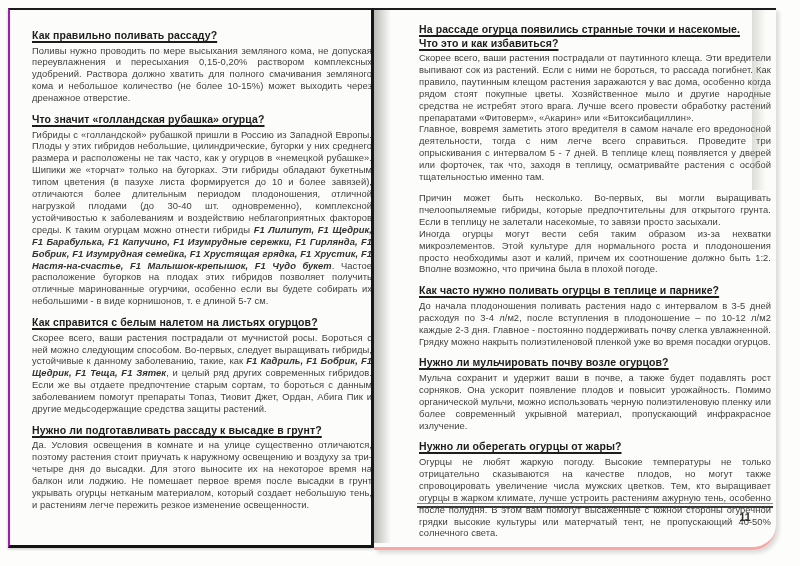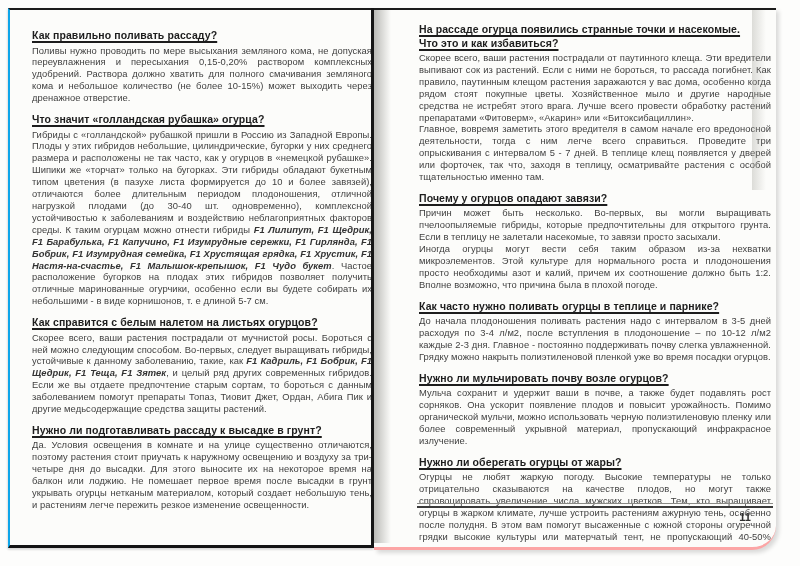--- a/index.html
+++ b/index.html
@@ -9,21 +9,21 @@
     font-family:"Liberation Sans","DejaVu Sans",sans-serif;
   }
   .scan{position:absolute;inset:0;}
   
   .page{
     position:absolute;top:8px;background:#fcfcfa;overflow:hidden;
   }
   .page.left{
     left:8px;width:364px;height:535px;
     border-top:2px solid #1c1c1c;
-    border-left:2px solid #0ea5e9;
+    border-left:2px solid #a21caf;
     border-bottom:3px solid #131313;
     box-shadow:0 2px 2px rgba(0,0,0,.10), -1px 1px 2px rgba(0,0,0,.08);
   }
   .page.right{
     left:374px;width:402px;height:537px;
     border-top:2px solid #1c1c1c;
     border-bottom:3px solid #fca5a5;
     border-bottom-right-radius:24px;
     box-shadow:3px 3px 4px rgba(0,0,0,.14);
   }
@@ -100,21 +100,20 @@
 
   <div class="page right">
     <div class="content">
         <section class="qa">
           <h2 class="qa-heading">На рассаде огурца появились странные точки и насекомые.
 Что это и как избавиться?</h2>
           <p class="qa-text"><span>Скорее всего, ваши растения пострадали от паутинного клеща. Эти вредители выпивают сок из растений. Если с ними не бороться, то рассада погибнет. Как правило, паутинным клещом растения заражаются у вас дома, особенно когда рядом стоят покупные цветы. Хозяйственное мыло и другие народные средства не истребят этого врага. Лучше всего провести обработку растений препаратами «Фитоверм», «Акарин» или «Битоксибациллин».</span></p>
           <p class="qa-text"><span>Главное, вовремя заметить этого вредителя в самом начале его вредоносной деятельности, тогда с ним легче всего справиться. Проведите три опрыскивания с интервалом 5 - 7 дней. В теплице клещ появляется у дверей или форточек, так что, заходя в теплицу, осматривайте растения с особой тщательностью именно там.</span></p>
         </section>
         <section class="qa">
-          <h2 class="qa-heading">Почему у огурцов опадают завязи?</h2>
           <p class="qa-text"><span>Причин может быть несколько. Во-первых, вы могли выращивать пчелоопыляемые гибриды, которые предпочтительны для открытого грунта. Если в теплицу не залетали насекомые, то завязи просто засыхали.</span></p>
           <p class="qa-text"><span>Иногда огурцы могут вести себя таким образом из-за нехватки микроэлементов. Этой культуре для нормального роста и плодоношения просто необходимы азот и калий, причем их соотношение должно быть 1:2. Вполне возможно, что причина была в плохой погоде.</span></p>
         </section>
         <section class="qa">
           <h2 class="qa-heading">Как часто нужно поливать огурцы в теплице и парнике?</h2>
           <p class="qa-text"><span>До начала плодоношения поливать растения надо с интервалом в 3-5 дней расходуя по 3-4 л/м2, после вступления в плодоношение – по 10-12 л/м2 каждые 2-3 дня.  Главное - постоянно поддерживать почву слегка увлажненной. Грядку можно накрыть полиэтиленовой пленкой уже во время посадки огурцов.</span></p>
         </section>
         <section class="qa">
           <h2 class="qa-heading">Нужно ли мульчировать почву возле огурцов?</h2>
           <p class="qa-text"><span>Мульча сохранит и удержит ваши в почве, а также будет подавлять рост сорняков. Она ускорит появление плодов и повысит урожайность. Помимо органической мульчи, можно использовать черную полиэтиленовую пленку или более современный укрывной материал, пропускающий инфракрасное излучение.</span></p>

